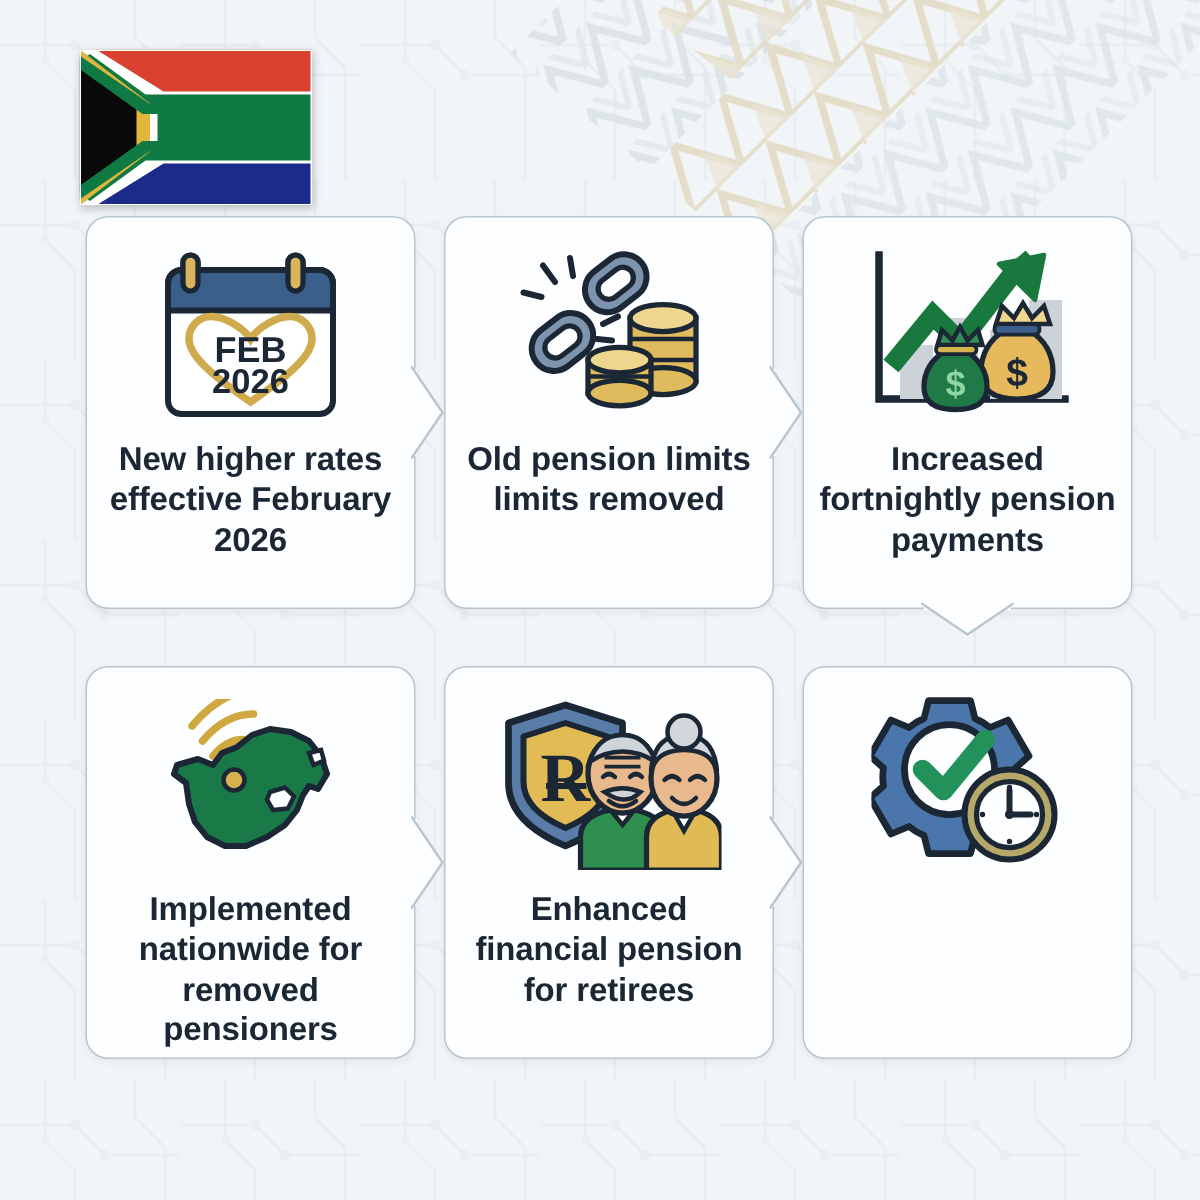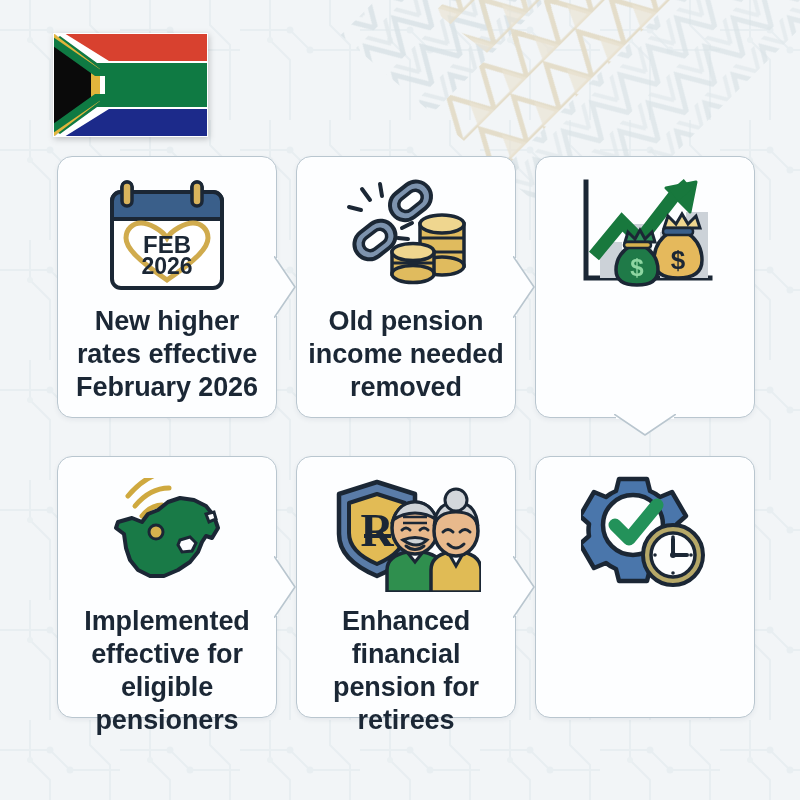--- a/index.html
+++ b/index.html
@@ -14,21 +14,21 @@
   #bg-wrap svg { position:absolute; inset:0; width:800px; height:800px; }
 
   
   #flag {
     position:absolute; left:53px; top:33px; width:155px; height:104px;
     filter:drop-shadow(1px 2px 3px rgba(0,0,0,0.22));
   }
 
   
   #grid {
-    position:absolute; left:57px; top:156px;
+    position:absolute; left:57px; top:144px;
     width:697px; height:562px;
     display:grid;
     grid-template-columns:220px 220px 220px;
     grid-template-rows:262px 262px;
     column-gap:19px; row-gap:38px;
   }
   .card {
     position:relative;
     background:#fdfeff;
     border:1.6px solid #b9c6cf;
@@ -42,21 +42,21 @@
     height:122px; width:100%;
     display:flex; align-items:center; justify-content:center;
     flex:0 0 auto;
   }
   .icon-box svg { display:block; }
   .card-text {
     flex:1 1 auto;
     display:flex; align-items:flex-start; justify-content:center;
     padding-top:10px;
     text-align:center;
-    font-size:27px;
+    font-size:22px;
     font-weight:bold;
     line-height:1.22;
     color:#1b2735;
     letter-spacing:-0.1px;
   }
   
   .chev-right {
     position:absolute; right:-19.5px; top:50%;
     transform:translateY(-50%);
     width:22px; height:62px;
@@ -219,21 +219,21 @@
         </g>
 
         <g>
           <rect x="52" y="76" width="42" height="22" fill="#e0bb5e" stroke="#1b2735" stroke-width="3.5"></rect>
           <ellipse cx="73" cy="98" rx="21" ry="8.5" fill="#e0bb5e" stroke="#1b2735" stroke-width="3.5"></ellipse>
           <ellipse cx="73" cy="76" rx="21" ry="8.5" fill="#efd68f" stroke="#1b2735" stroke-width="3.5"></ellipse>
           <line x1="52" y1="87" x2="94" y2="87" stroke="#1b2735" stroke-width="3"></line>
         </g>
       </svg>
     </div>
-    <div class="card-text">Old pension income needed removed</div>
+    <div class="card-text">Old pension limits limits removed</div>
     <div class="notch-r"></div>
     <svg class="chev-right" viewBox="0 0 22 62">
       <path d="M0 0 L21 31 L0 62" fill="#fdfeff" stroke="#b9c6cf" stroke-width="1.6" stroke-linejoin="round"></path>
     </svg>
   </div>
 
   <div class="card">
     <div class="icon-box">
       <svg width="142" height="116" viewBox="0 0 142 116">
 
@@ -258,20 +258,21 @@
 
         <g>
           <path d="M56 70 q-14 9 -14 24 q0 15 21 15 q21 0 21 -15 q0 -15 -14 -24 Z" fill="#1f7a48" stroke="#1b2735" stroke-width="3.5"></path>
           <path d="M53 70 q5 -7 10 -7 q5 0 10 7" fill="none" stroke="#1b2735" stroke-width="3.5"></path>
           <path d="M51 66 l3 -10 l7 7 l5 -9 l5 9 l7 -7 l3 10 Z" fill="#2f8f59" stroke="#1b2735" stroke-width="3"></path>
           <rect x="50" y="66" width="27" height="6" rx="3" fill="#d6b24e" stroke="#1b2735" stroke-width="2.5"></rect>
           <text x="63" y="100" text-anchor="middle" font-family="Liberation Sans, sans-serif" font-size="24" font-weight="bold" fill="#8ed6a2">$</text>
         </g>
       </svg>
     </div>
+    <div class="card-text">Increased fortnightly pension payments</div>
     <div class="notch-d"></div>
     <svg class="chev-down" viewBox="0 0 62 22">
       <path d="M0 0 L31 21 L62 0" fill="#fdfeff" stroke="#b9c6cf" stroke-width="1.6" stroke-linejoin="round"></path>
     </svg>
   </div>
 
   <div class="card">
     <div class="icon-box">
       <svg width="130" height="112" viewBox="0 0 130 112">
 
@@ -285,21 +286,21 @@
                  L92 22 L104 28 L112 38 L116 50 L110 60 L104 58 L100 64 L96 74
                  L88 84 L76 92 L62 98 L48 98 L36 92 L28 82 L24 70 Z" fill="#197a47" stroke="#1b2735" stroke-width="4" stroke-linejoin="round"></path>
 
         <path d="M78 62 l10 -3 l6 6 l-4 8 l-10 1 l-4 -7 Z" fill="#fdfeff" stroke="#1b2735" stroke-width="3"></path>
 
         <path d="M104 36 l8 -2 l2 7 l-7 3 Z" fill="#fdfeff" stroke="#1b2735" stroke-width="3"></path>
 
         <circle cx="54" cy="54" r="7" fill="#d6b24e" stroke="#1b2735" stroke-width="3"></circle>
       </svg>
     </div>
-    <div class="card-text">Implemented effective for eligible pensioners</div>
+    <div class="card-text">Implemented nationwide for removed pensioners</div>
     <div class="notch-r"></div>
     <svg class="chev-right" viewBox="0 0 22 62">
       <path d="M0 0 L21 31 L0 62" fill="#fdfeff" stroke="#b9c6cf" stroke-width="1.6" stroke-linejoin="round"></path>
     </svg>
   </div>
 
   <div class="card">
     <div class="icon-box">
       <svg width="150" height="116" viewBox="0 0 150 116">
 

